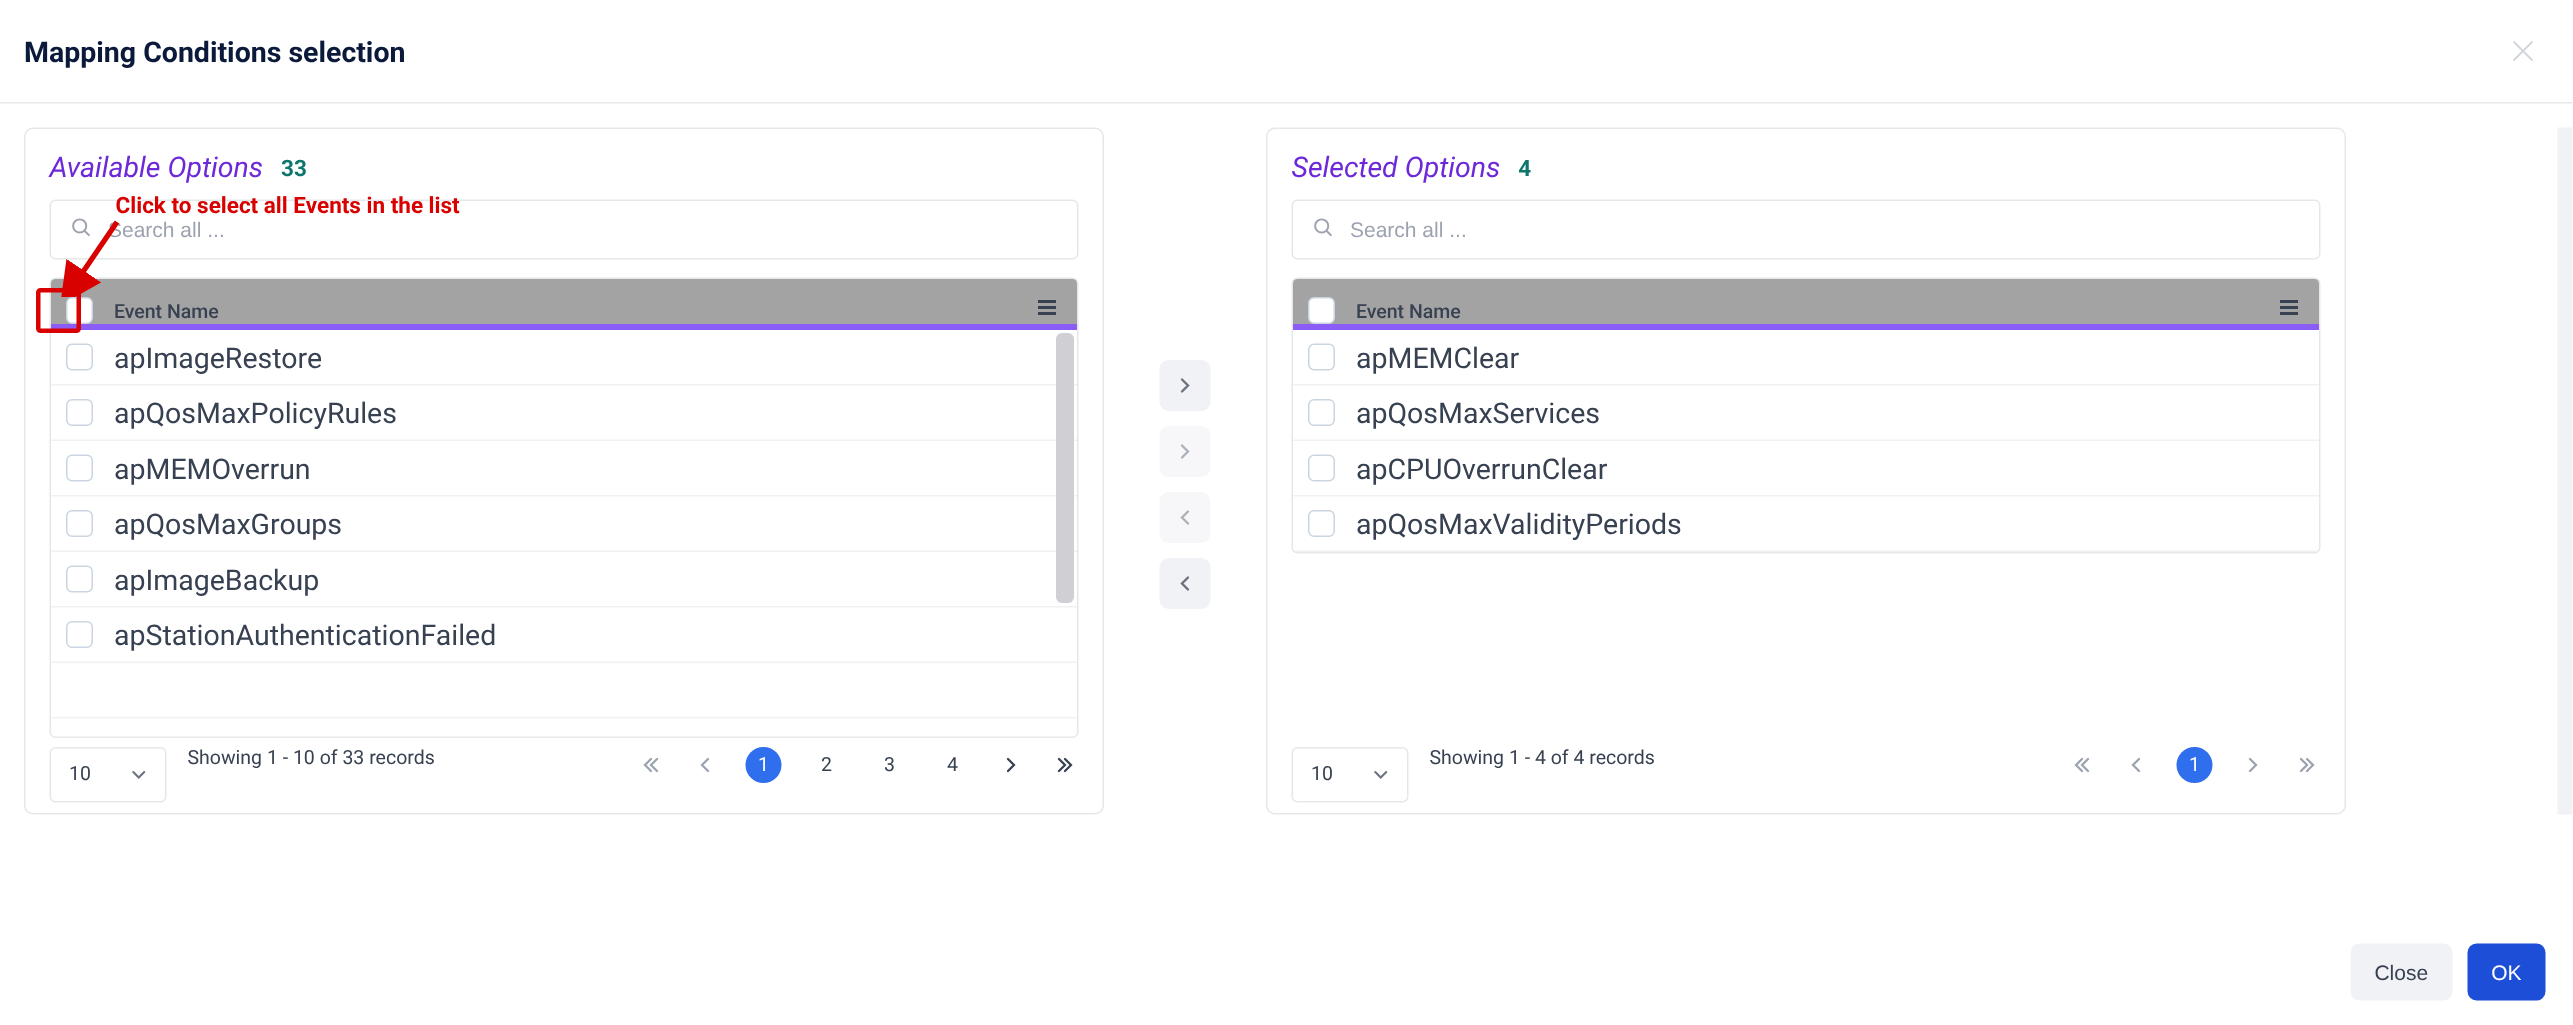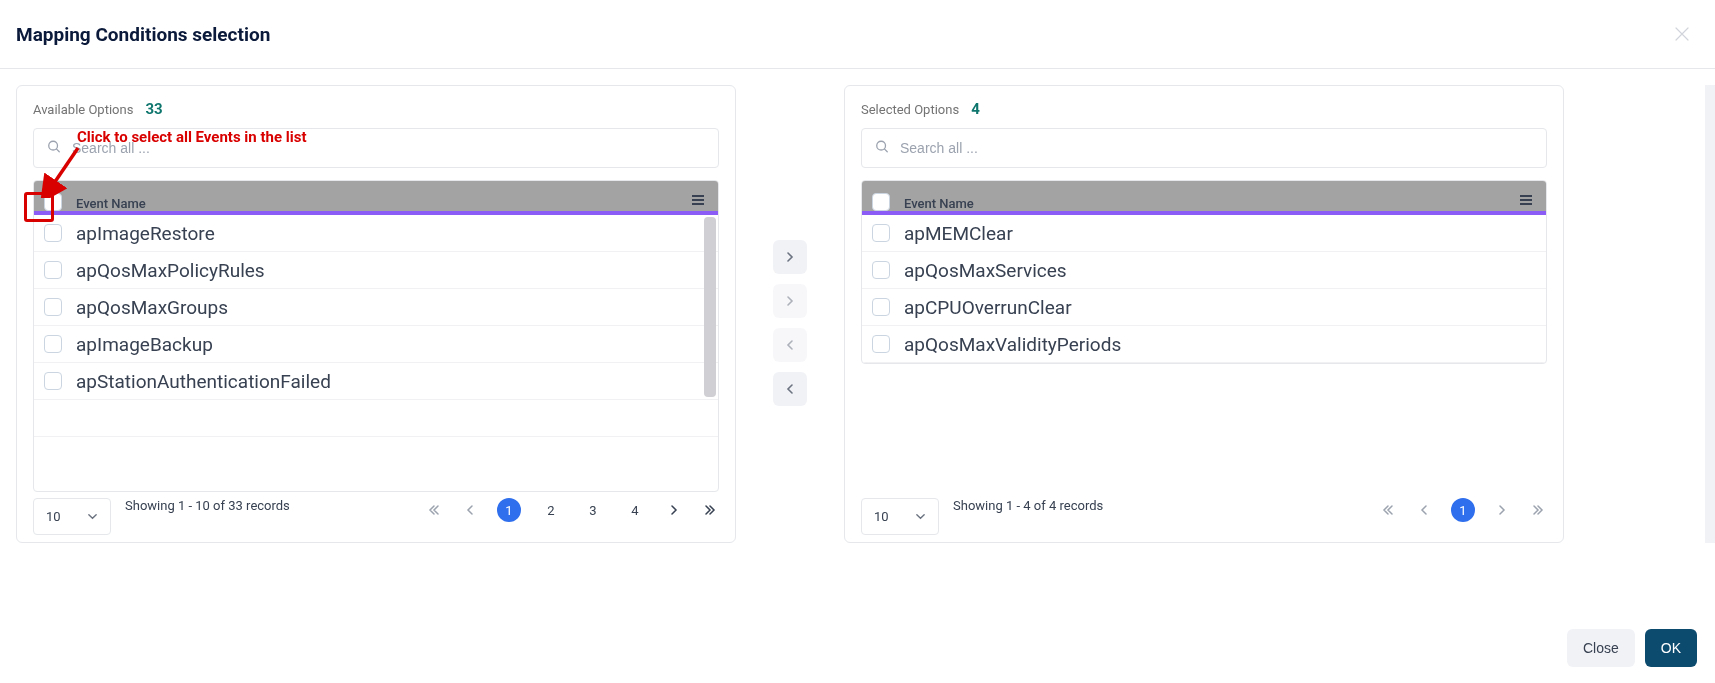--- a/index.html
+++ b/index.html
@@ -76,23 +76,24 @@
       cursor: pointer;
     }
     .transfer-btn svg { width: 12px; height: 12px; }
     .panel-title-row {
       display: flex;
       align-items: center;
       gap: 12px;
       margin-bottom: 10px;
     }
     .panel-title {
-      font-size: 13px;
-      color: #737373;
+      font-size: 19px;
+      color: #6d28d9;
       font-weight: 400;
+      font-style: italic;
     }
     .panel-count {
       font-size: 15px;
       font-weight: 700;
       color: #0f766e;
     }
     .search-wrap {
       position: relative;
       margin-bottom: 12px;
     }
@@ -241,21 +242,21 @@
       border: none;
       border-radius: 6px;
       font-size: 14px;
       cursor: pointer;
     }
     .btn-close {
       background: #f1f2f6;
       color: #374151;
     }
     .btn-ok {
-      background: #0c4a6e;
+      background: #1d4ed8;
       color: #fff;
       font-weight: 500;
     }
     
     .annotation-box {
       position: absolute;
       left: 24px;
       top: 192px;
       width: 30px;
       height: 30px;
@@ -350,20 +351,24 @@
         </span>
       </div>
       <div class="table-body">
         <div class="table-row">
             <span class="checkbox"></span>
             <span class="row-label">apImageRestore</span>
           </div>
         <div class="table-row">
             <span class="checkbox"></span>
             <span class="row-label">apQosMaxPolicyRules</span>
+          </div>
+        <div class="table-row">
+            <span class="checkbox"></span>
+            <span class="row-label">apMEMOverrun</span>
           </div>
         <div class="table-row">
             <span class="checkbox"></span>
             <span class="row-label">apQosMaxGroups</span>
           </div>
         <div class="table-row">
             <span class="checkbox"></span>
             <span class="row-label">apImageBackup</span>
           </div>
         <div class="table-row">

